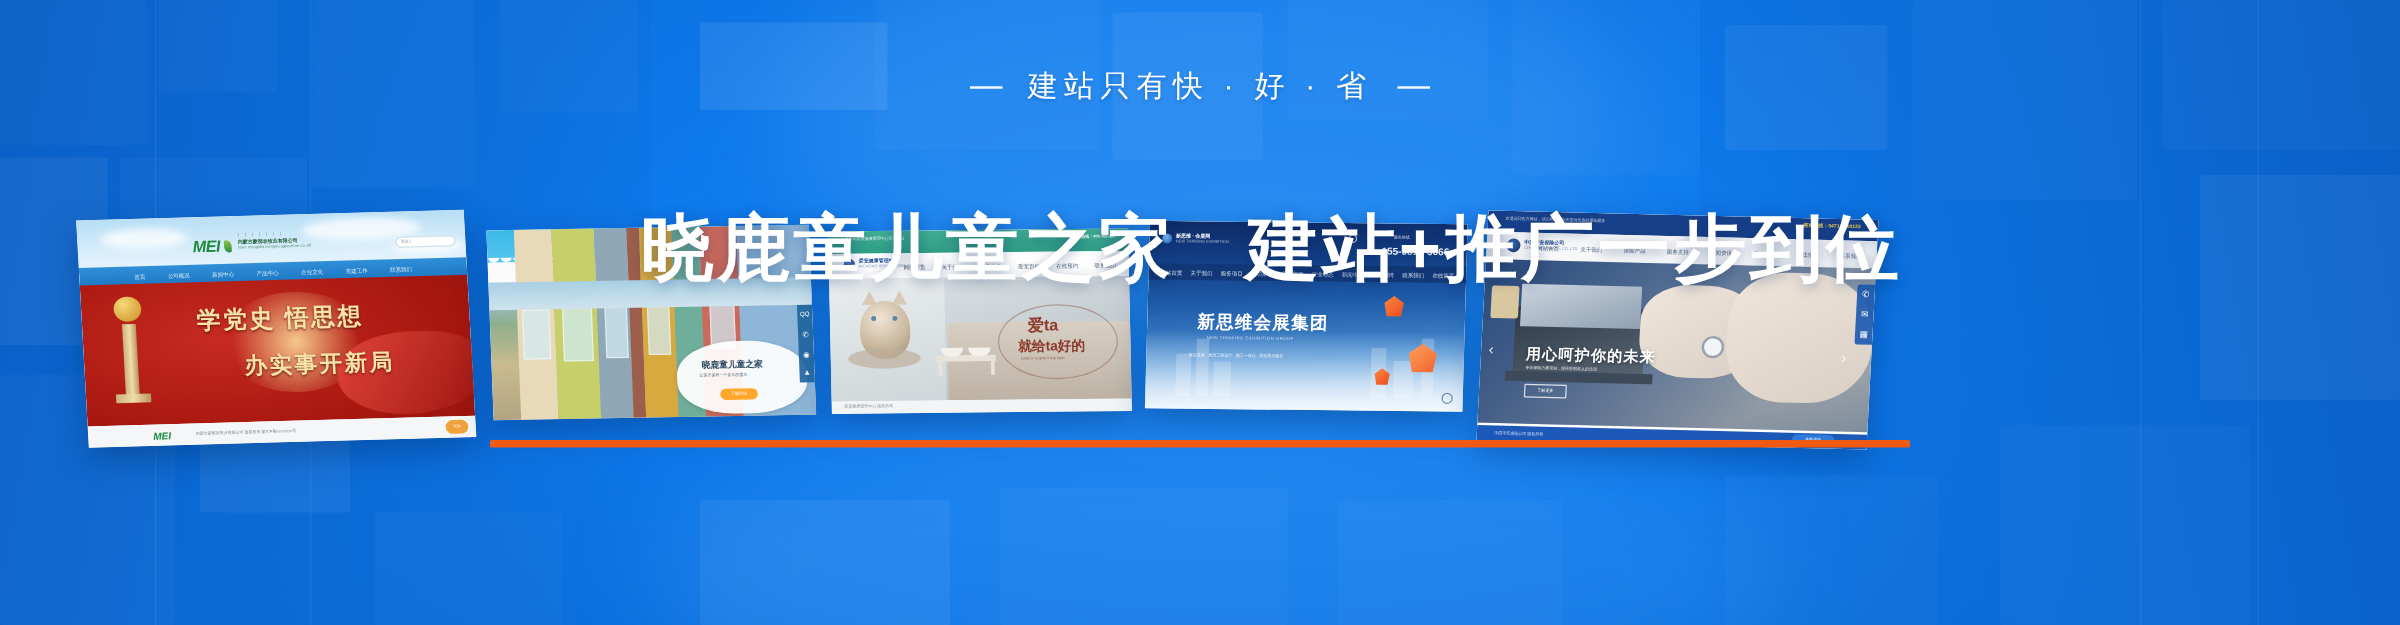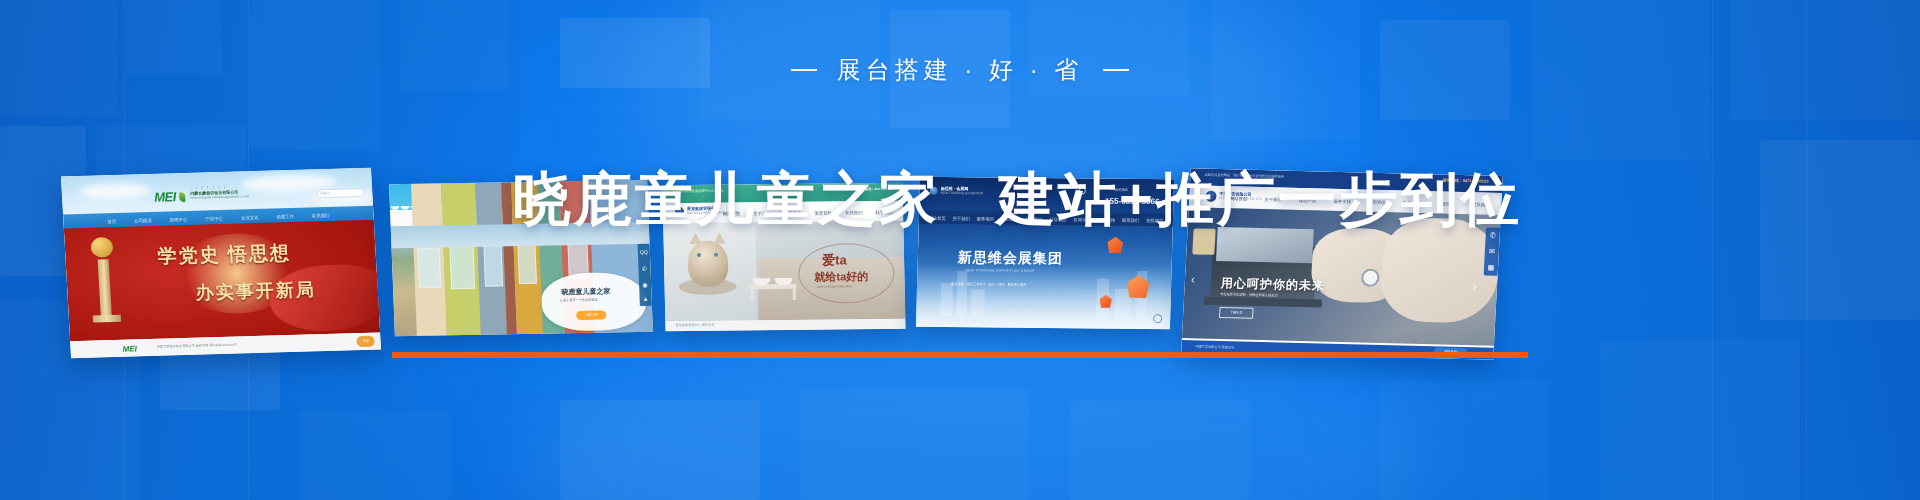--- a/index.html
+++ b/index.html
@@ -191,21 +191,21 @@
 
   <div class="bg-vert" style="left:124px;"></div>
   <div class="bg-vert" style="left:248px;"></div>
   <div class="bg-vert" style="left:1712px;"></div>
   <div class="bg-vert" style="left:1806px;"></div>
 </div>
 
 <div class="headline-wrap">
   <div class="subtitle">
     <span class="sub-dash"></span>
-    <span class="sub-text">展台搭建 · 好 · 省</span>
+    <span class="sub-text">建站只有快 · 好 · 省</span>
     <span class="sub-dash"></span>
   </div>
 
   <div style="display:flex;justify-content:center;">
     <h1 class="headline">
       <span>晓鹿童儿童之家   建站+推广一步到位</span>
       <span class="headline-underline"></span>
     </h1>
   </div>
 </div>

